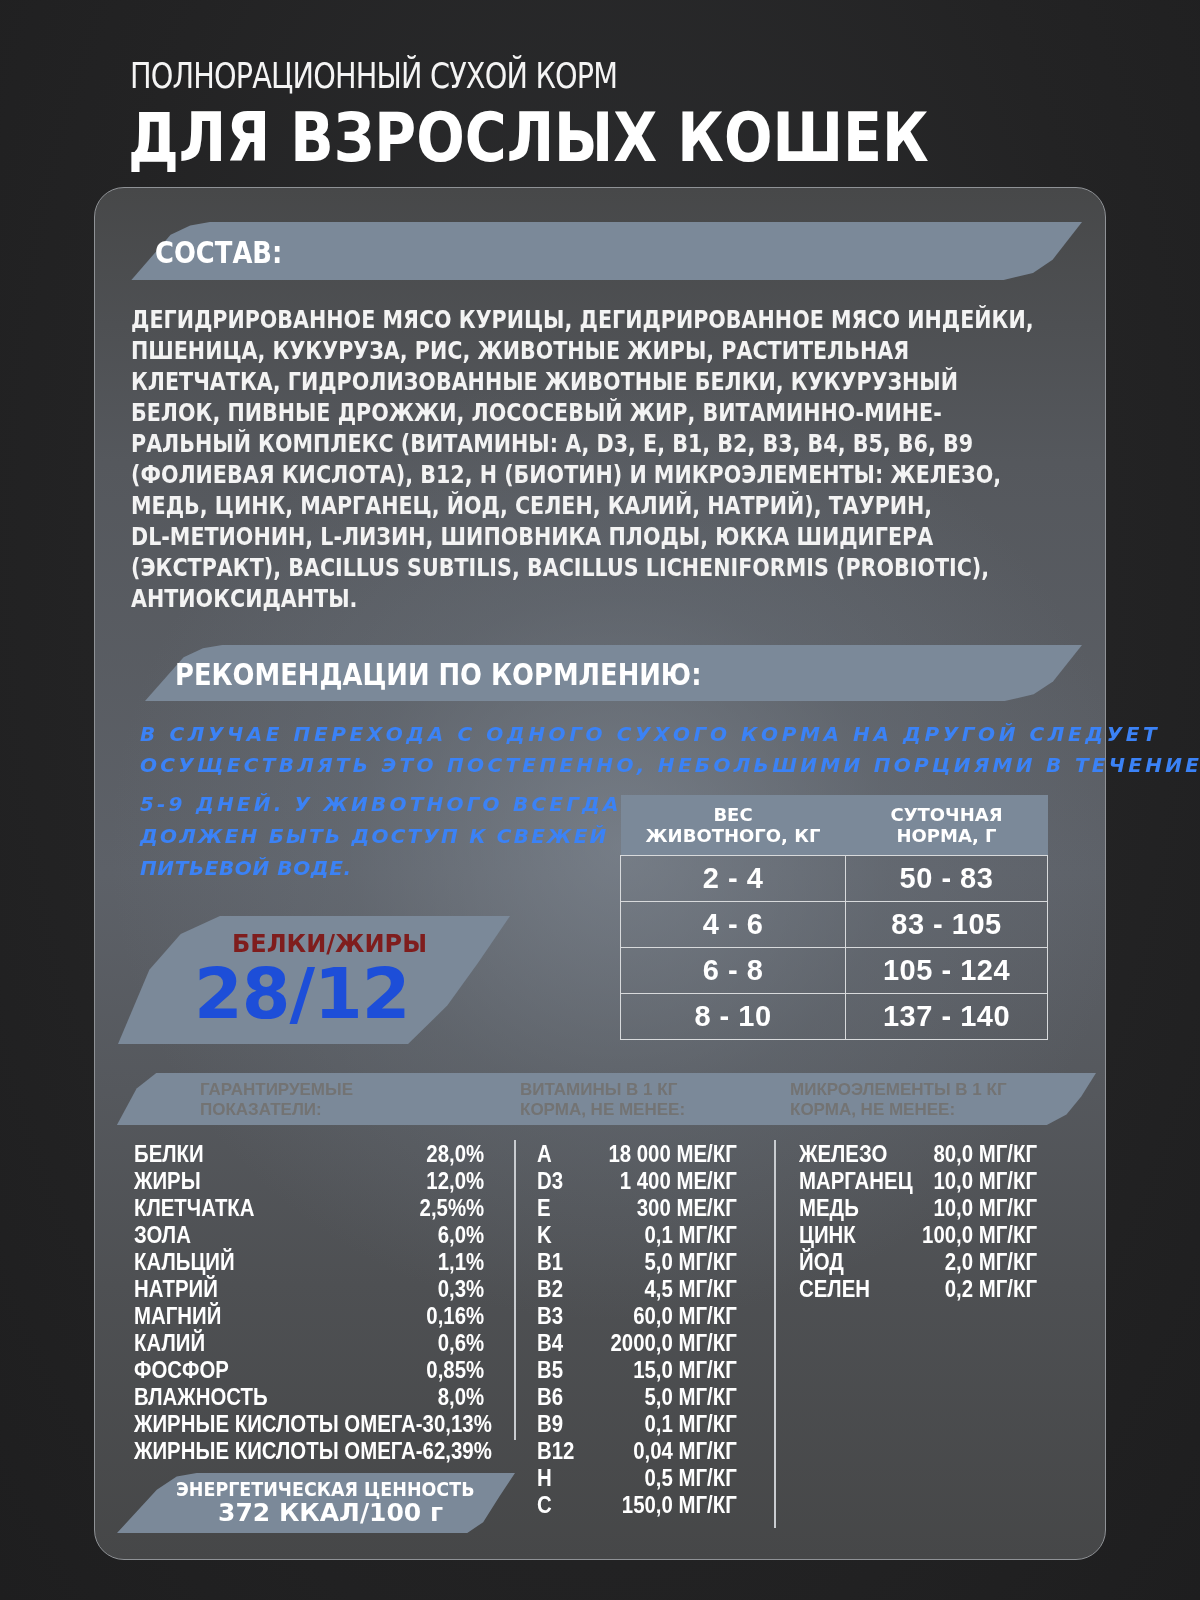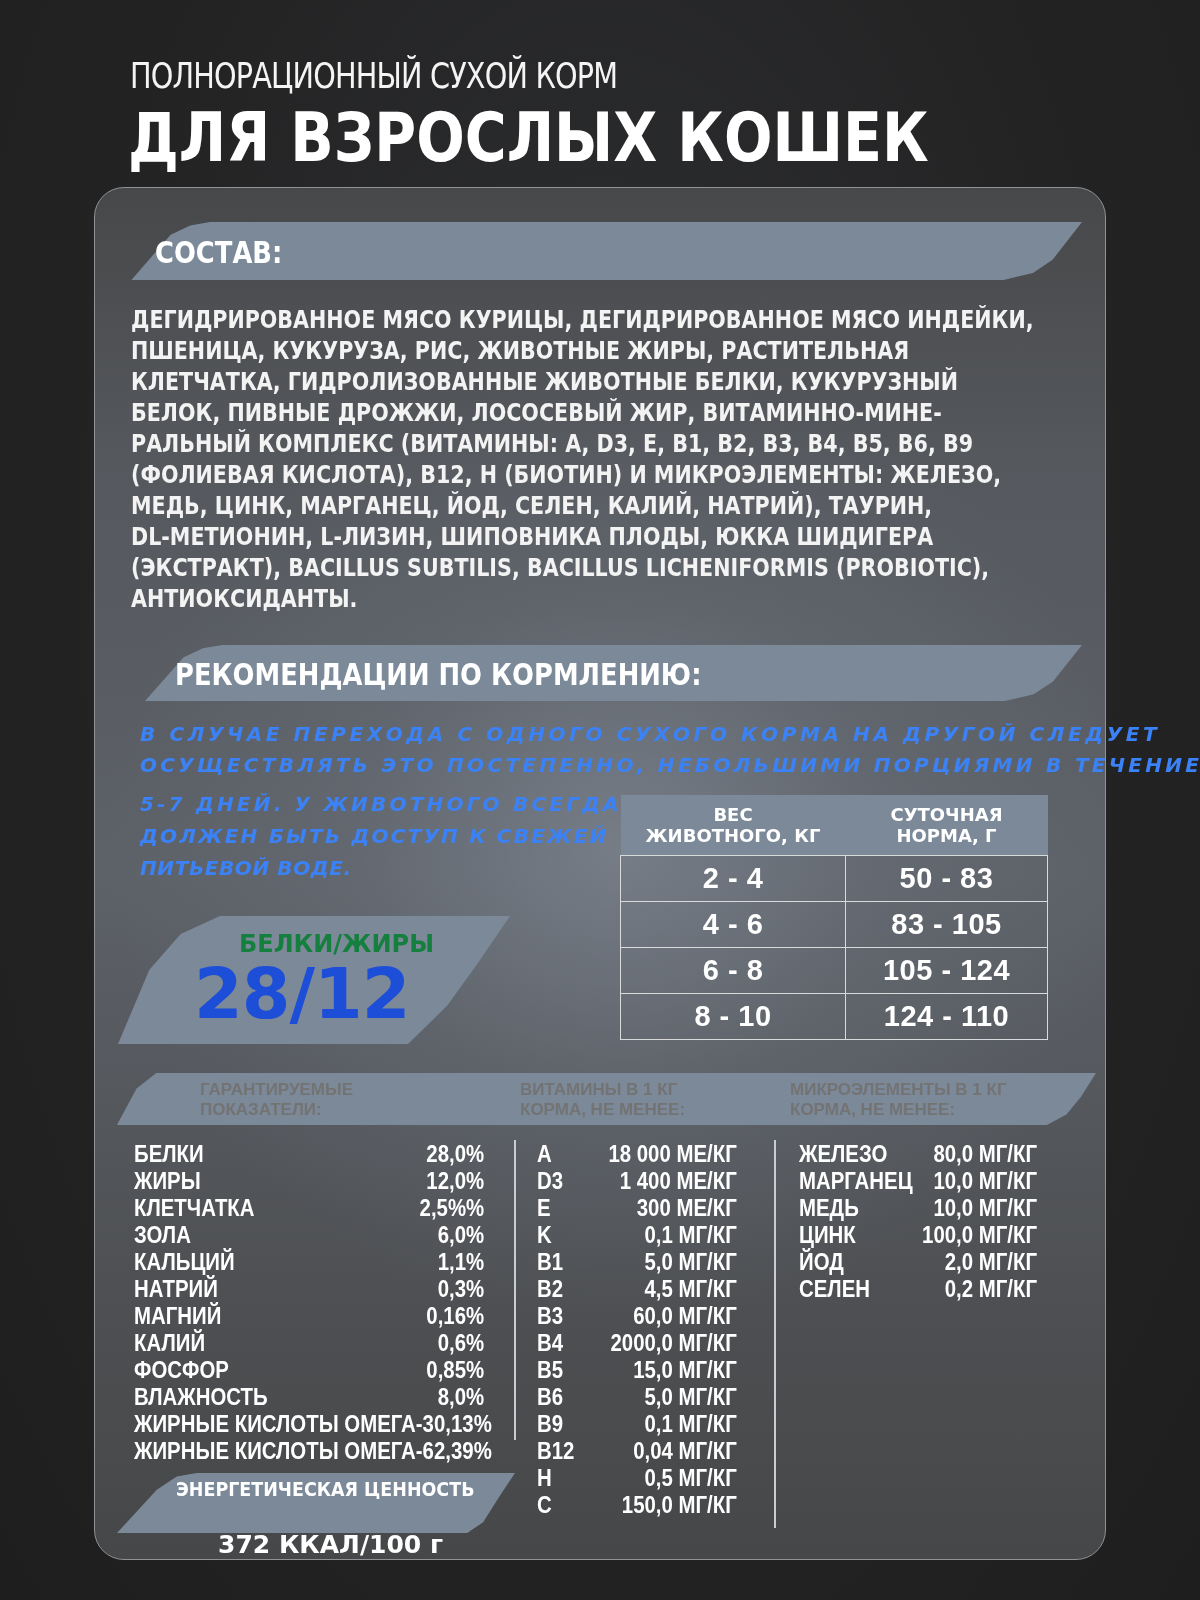--- a/index.html
+++ b/index.html
@@ -114,21 +114,21 @@
   <div class="body-text" style="left:131px; top:553px;">(ЭКСТРАКТ), BACILLUS SUBTILIS, BACILLUS LICHENIFORMIS (PROBIOTIC),</div>
   <div class="body-text" style="left:131px; top:584px;">АНТИОКСИДАНТЫ.</div>
 </div>
 
 <div class="band" style="left:116px; top:645px; width:966px; height:56px;"></div>
 <div class="band-label" style="left:175px; top:657px; font-size:30px; transform:scaleX(0.86);">РЕКОМЕНДАЦИИ ПО КОРМЛЕНИЮ:</div>
 
 <div>
   <div class="rec-line" style="left:140px; top:722px; width:930px; letter-spacing:3.6px; font-size:20px;">В СЛУЧАЕ ПЕРЕХОДА С ОДНОГО СУХОГО КОРМА НА ДРУГОЙ СЛЕДУЕТ</div>
   <div class="rec-line" style="left:140px; top:753px; width:930px; letter-spacing:3.3px; font-size:20px;">ОСУЩЕСТВЛЯТЬ ЭТО ПОСТЕПЕННО, НЕБОЛЬШИМИ ПОРЦИЯМИ В ТЕЧЕНИЕ</div>
-  <div class="rec-line" style="left:140px; top:792px; letter-spacing:3.2px; font-size:20px;">5-7 ДНЕЙ. У ЖИВОТНОГО ВСЕГДА</div>
+  <div class="rec-line" style="left:140px; top:792px; letter-spacing:3.2px; font-size:20px;">5-9 ДНЕЙ. У ЖИВОТНОГО ВСЕГДА</div>
   <div class="rec-line" style="left:140px; top:824px; letter-spacing:2.2px; font-size:20px;">ДОЛЖЕН БЫТЬ ДОСТУП К СВЕЖЕЙ</div>
   <div class="rec-line" style="left:140px; top:856px; letter-spacing:0.6px; font-size:20px;">ПИТЬЕВОЙ ВОДЕ.</div>
 </div>
 
 <table class="feed">
   <thead>
     <tr>
       <th style="width:225px;">
         <div>ВЕС</div>
         <div>ЖИВОТНОГО, КГ</div>
@@ -147,27 +147,27 @@
     <tr>
       <td>4 - 6</td>
       <td>83 - 105</td>
     </tr>
     <tr>
       <td>6 - 8</td>
       <td>105 - 124</td>
     </tr>
     <tr>
       <td>8 - 10</td>
-      <td>124 - 110</td>
+      <td>137 - 140</td>
     </tr>
   </tbody>
 </table>
 
 <div class="pf-badge"></div>
-<div style="position:absolute; left:232px; top:930px; font-family:'DejaVu Sans',sans-serif; font-weight:bold; font-size:24px; color:#15803d; white-space:nowrap;margin-left:7px;">БЕЛКИ/ЖИРЫ</div>
+<div style="position:absolute; left:232px; top:930px; font-family:'DejaVu Sans',sans-serif; font-weight:bold; font-size:24px; color:#7f1d1d; white-space:nowrap;">БЕЛКИ/ЖИРЫ</div>
 <div style="position:absolute; left:194px; top:954px; font-family:'DejaVu Sans',sans-serif; font-weight:bold; font-size:70px; line-height:80px; color:#1d4ed8; white-space:nowrap; letter-spacing:-1px;">28/12</div>
 
 <div class="bottom-band"></div>
 <div class="col-head" style="left:200px; top:1080px; width:210px;">
   <div>ГАРАНТИРУЕМЫЕ</div>
   <div>ПОКАЗАТЕЛИ:</div>
 </div>
 <div class="col-head" style="left:520px; top:1080px; width:220px;">
   <div>ВИТАМИНЫ В 1 КГ</div>
   <div>КОРМА, НЕ МЕНЕЕ:</div>
@@ -313,16 +313,16 @@
       <span>2,0 МГ/КГ</span>
     </div>
   <div class="row">
       <span>СЕЛЕН</span>
       <span>0,2 МГ/КГ</span>
     </div>
 </div>
 
 <div class="energy"></div>
 <div style="position:absolute; left:176px; top:1478px; font-family:'DejaVu Sans',sans-serif; font-weight:bold; font-size:19px; color:#fff; white-space:nowrap; transform:scaleX(0.92); transform-origin:left top;">ЭНЕРГЕТИЧЕСКАЯ ЦЕННОСТЬ</div>
-<div style="position:absolute; left:218px; top:1498px; font-family:'DejaVu Sans',sans-serif; font-weight:bold; font-size:25px; color:#fff; white-space:nowrap;margin-top:32px;">
+<div style="position:absolute; left:218px; top:1498px; font-family:'DejaVu Sans',sans-serif; font-weight:bold; font-size:25px; color:#fff; white-space:nowrap;">
   <span style="font-weight:900;">372</span>
   <span>ККАЛ/100 г</span>
 </div>
 
 </body></html>

